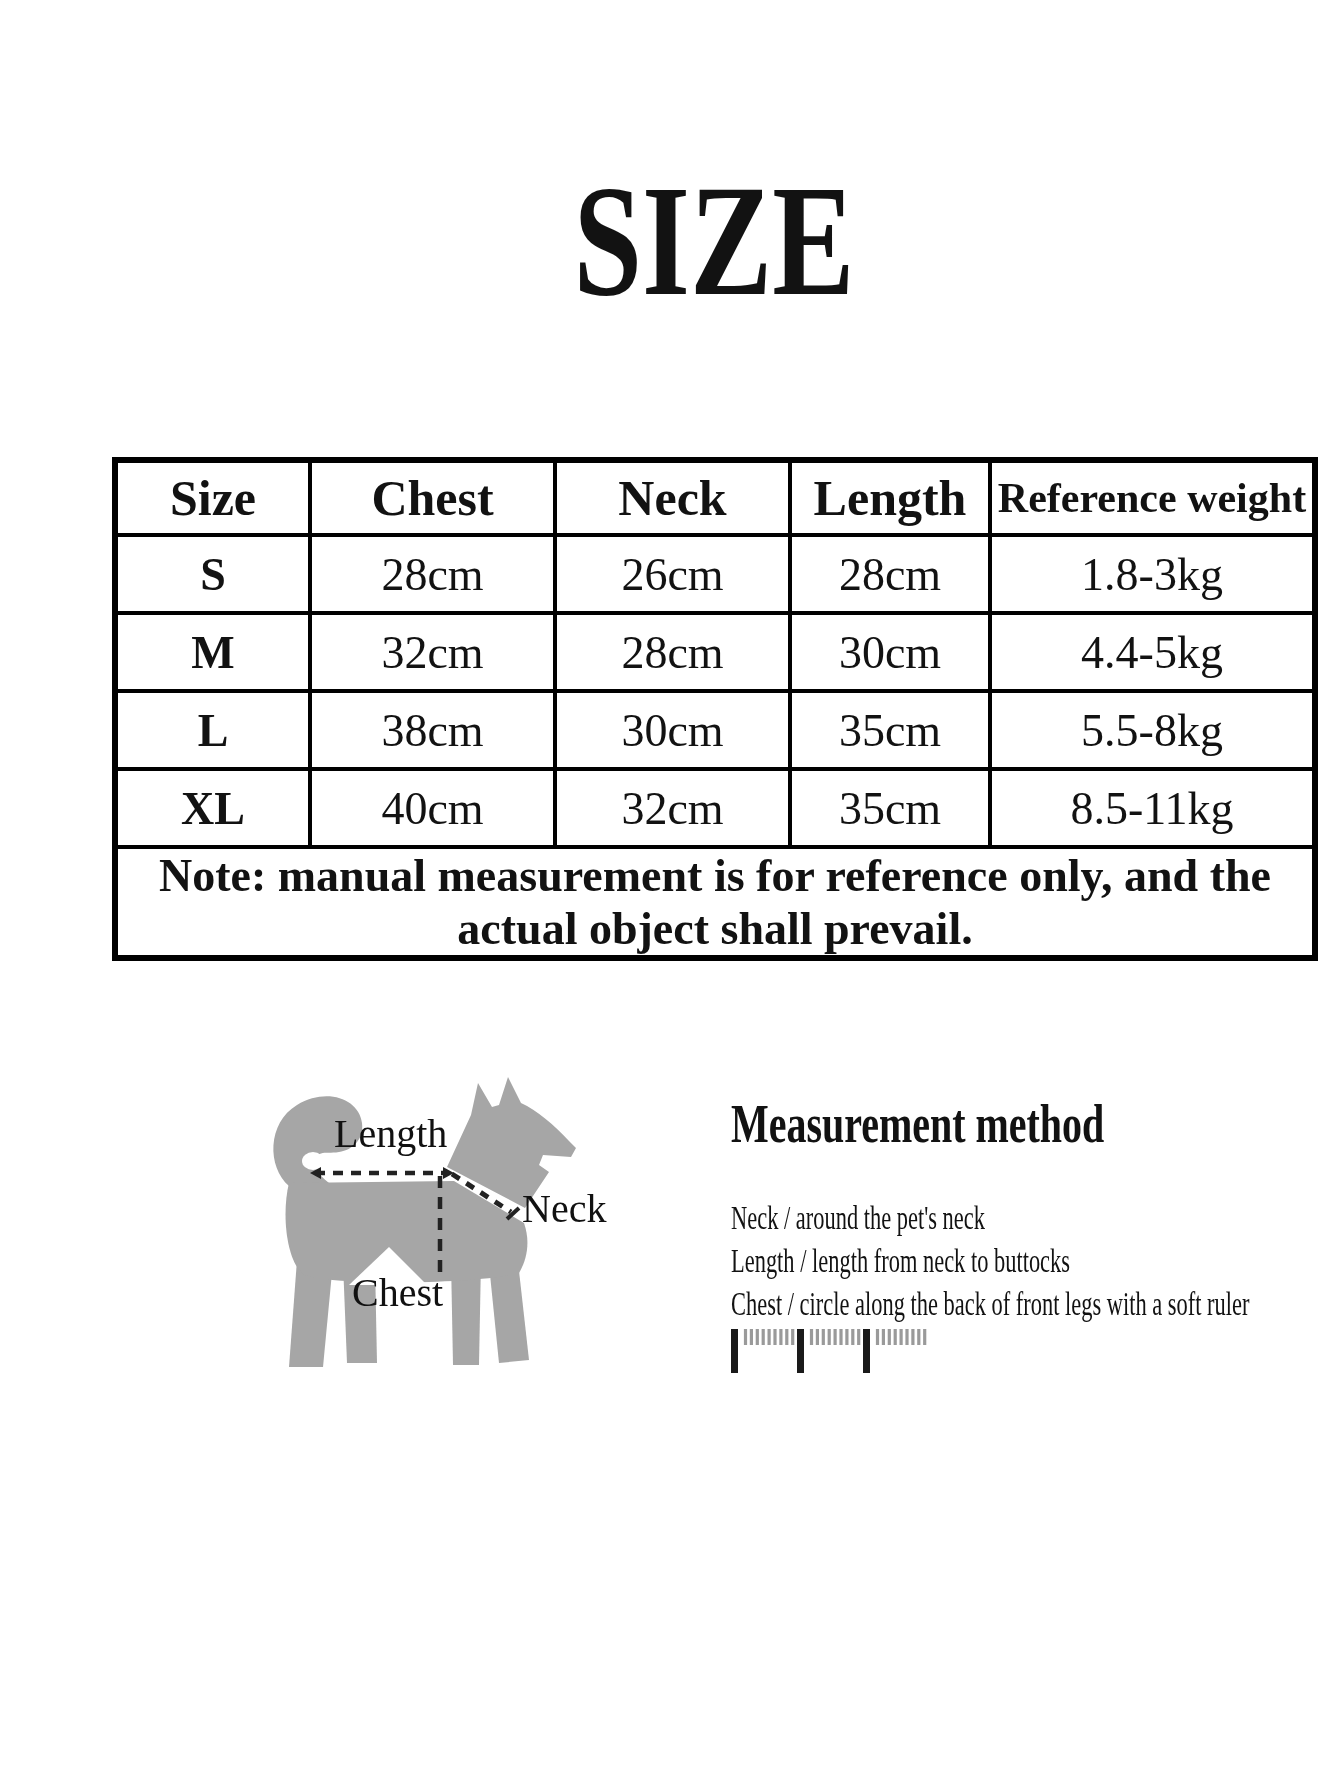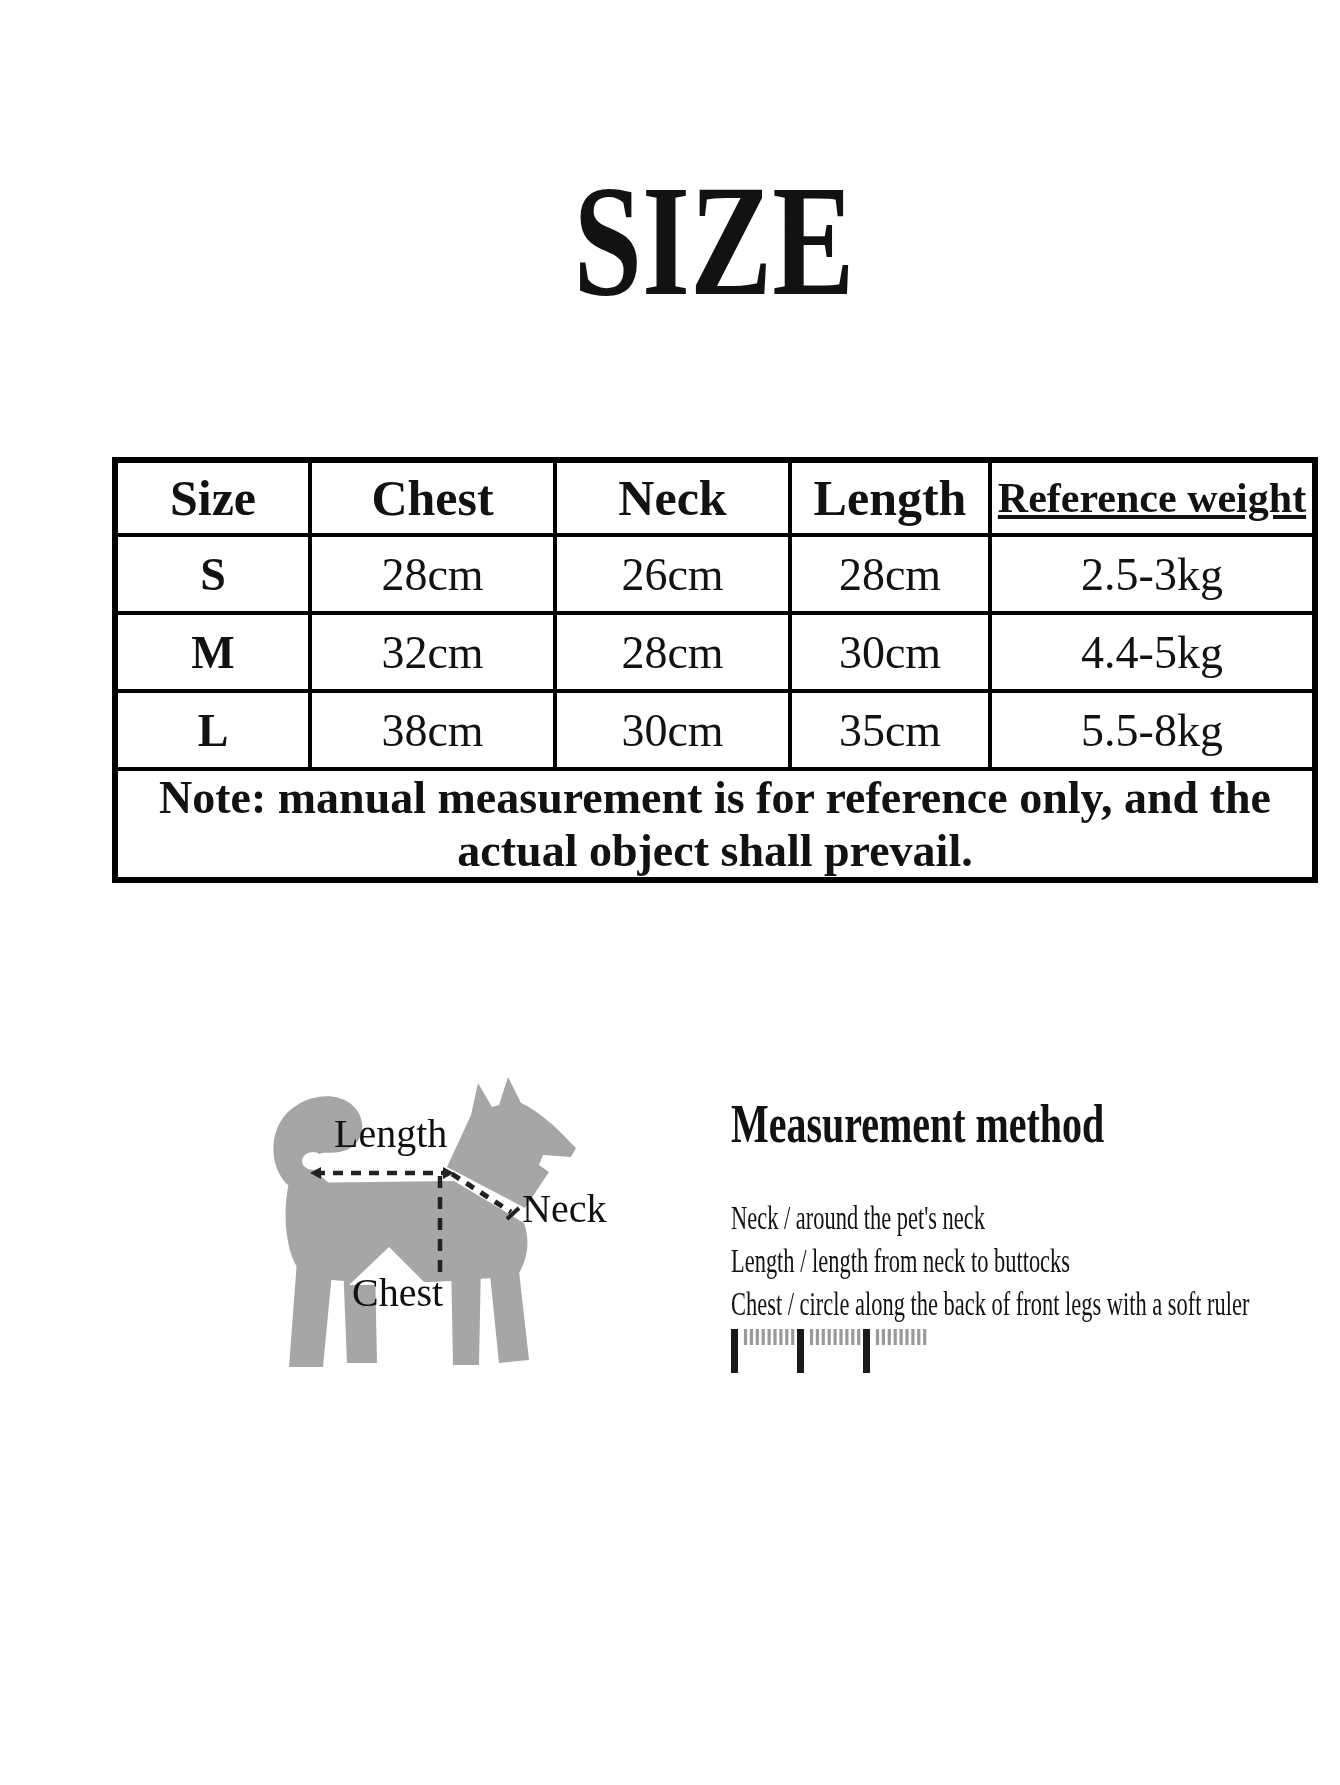--- a/index.html
+++ b/index.html
@@ -19,21 +19,21 @@
     border-collapse:collapse;table-layout:fixed;
     border:6px solid #000;
   }
   table.size th, table.size td{
     border:4px solid #000;text-align:center;vertical-align:middle;padding:0;
     overflow:hidden;
   }
   table.size thead tr{height:75px;}
   table.size tbody tr{height:78px;}
   table.size th{font-size:50px;font-weight:bold;}
-  table.size th.small{font-size:42px;text-decoration:underline;}
+  table.size th.small{font-size:42px;}
   table.size td{font-size:46px;}
   table.size td.sz{font-weight:bold;}
   tr.note-row{height:78px;}
   td.note{font-size:25px;font-weight:bold;}
   
   .dog-svg{position:absolute;left:205px;top:1055px;width:360px;height:330px;}
   .dog-label{
     position:absolute;font-size:40px;line-height:1;white-space:nowrap;color:#111;
   }
   .lbl-length{left:290px;top:1114px;}
@@ -76,35 +76,42 @@
         <th>Length</th>
         <th class="small">Reference weight</th>
       </tr>
     </thead>
     <tbody>
       <tr>
         <td class="sz">S</td>
         <td>28cm</td>
         <td>26cm</td>
         <td>28cm</td>
-        <td>2.5-3kg</td>
+        <td>1.8-3kg</td>
       </tr>
       <tr>
         <td class="sz">M</td>
         <td>32cm</td>
         <td>28cm</td>
         <td>30cm</td>
         <td>4.4-5kg</td>
       </tr>
       <tr>
         <td class="sz">L</td>
         <td>38cm</td>
         <td>30cm</td>
         <td>35cm</td>
         <td>5.5-8kg</td>
+      </tr>
+      <tr>
+        <td class="sz">XL</td>
+        <td>40cm</td>
+        <td>32cm</td>
+        <td>35cm</td>
+        <td>8.5-11kg</td>
       </tr>
       <tr class="note-row">
         <td class="note" colspan="5">Note: manual measurement is for reference only, and the actual object shall prevail.</td>
       </tr>
     </tbody>
   </table>
 
   <svg class="dog-svg" viewBox="0 0 360 330" aria-hidden="true">
 
     <path d="M 40,131 C 18,112 18,68 48,50 C 78,32 110,44 113,68 C 115,84 104,95 90,97 C 78,99 71,95 67,103 C 63,111 69,119 80,128 L 56,133 Z" fill="#a6a6a6"></path>

